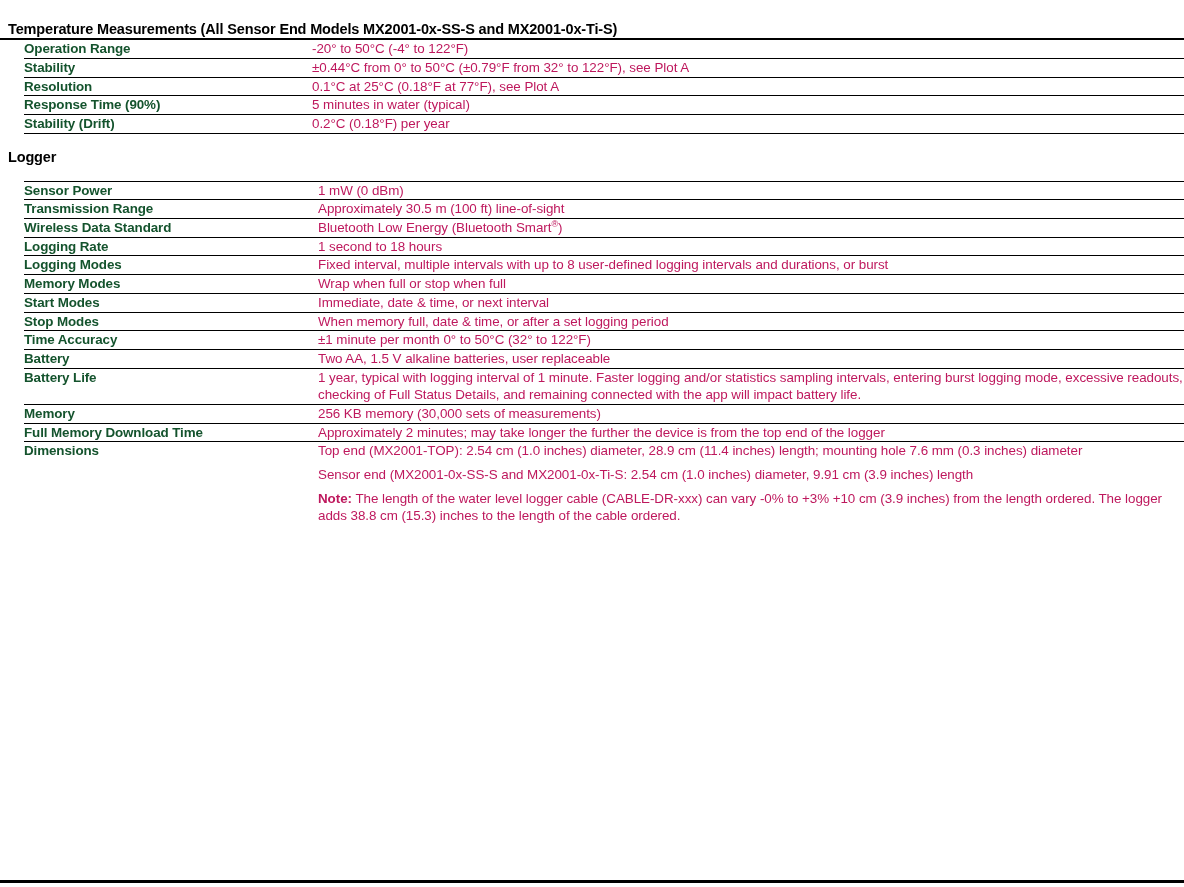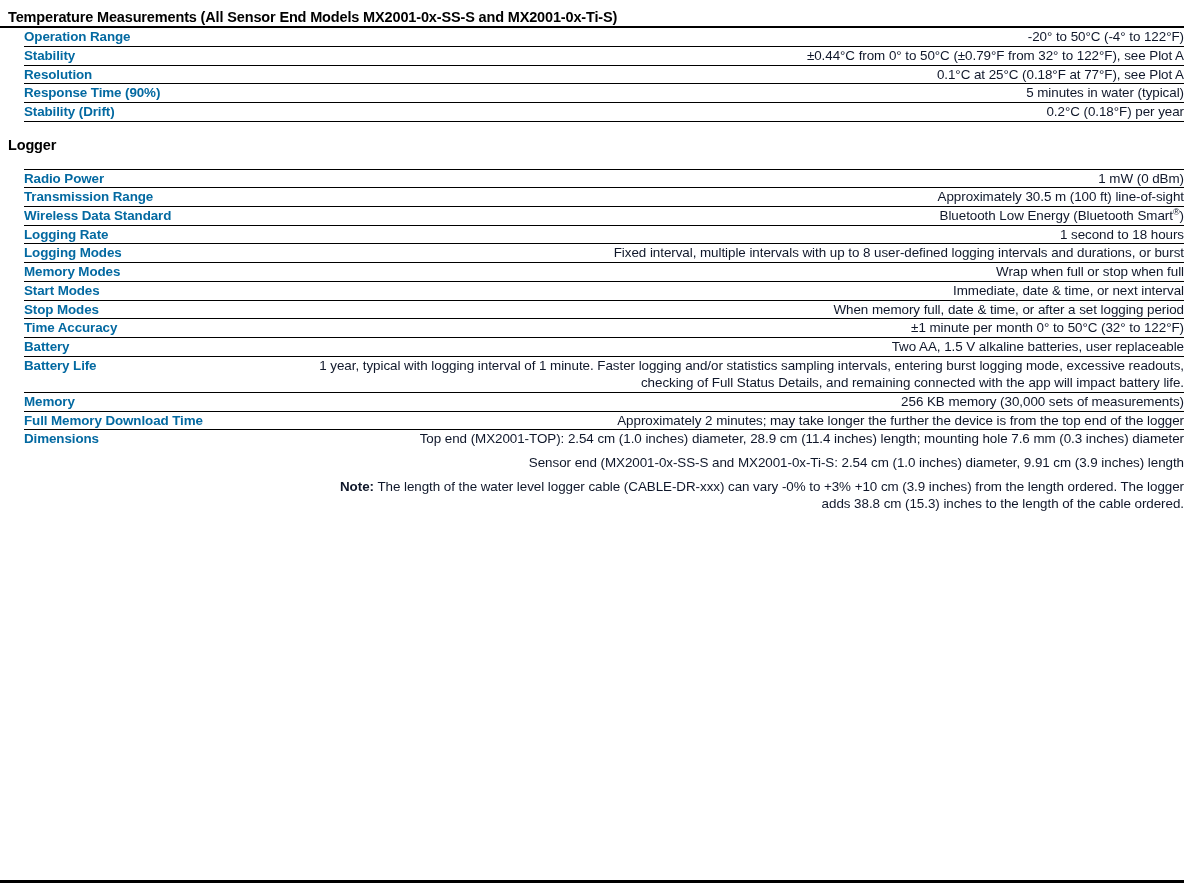--- a/index.html
+++ b/index.html
@@ -26,21 +26,21 @@
 
   
   .section-title {
     font-size: 14.5px;
     font-weight: bold;
     color: #000000;
     padding-left: 8px;
     letter-spacing: -0.15px;
     line-height: 1.25;
   }
-  .section-title.first { padding-top: 8px; }
+  .section-title.first { padding-top: 20px; }
   .section-title.logger {
     padding-top: 14px;
     padding-bottom: 15px;
   }
 
   
   .spec-table {
     width: 1184px;
     border-collapse: collapse;
     table-layout: fixed;
@@ -77,38 +77,37 @@
     left: 0;
     right: 0;
     bottom: 4px;
     height: 3.2px;
     background: #000;
   }
 
   .label {
     font-size: 13.4px;
     font-weight: bold;
-    color: #0369a1;
+    color: #14532d;
     padding-top: 9px;
     padding-bottom: 9px;
     padding-right: 10px;
     line-height: 1.3;
     letter-spacing: -0.1px;
     white-space: nowrap;
   }
   .value {
     font-size: 13.4px;
     font-weight: normal;
-    color: #0f172a;
+    color: #be185d;
     padding-top: 9px;
     padding-bottom: 9px;
     padding-right: 24px;
     line-height: 1.32;
     letter-spacing: -0.05px;
-    text-align: right;
   }
 
   .value p {
     margin: 0;
   }
   .value p + p {
     margin-top: 6px;
   }
   .value .note-label {
     font-weight: bold;
@@ -170,21 +169,21 @@
 
   <table class="spec-table t2">
     <colgroup>
       <col class="pad-col">
         <col class="label-col">
         <col class="value-col">
     </colgroup>
     <tbody>
       <tr class="row">
         <td class="pad"></td>
-        <td class="label">Radio Power</td>
+        <td class="label">Sensor Power</td>
         <td class="value">1 mW (0 dBm)</td>
       </tr>
       <tr class="row">
         <td class="pad"></td>
         <td class="label">Transmission Range</td>
         <td class="value">Approximately 30.5 m (100 ft) line-of-sight</td>
       </tr>
 
       <tr class="row">
         <td class="pad"></td>

